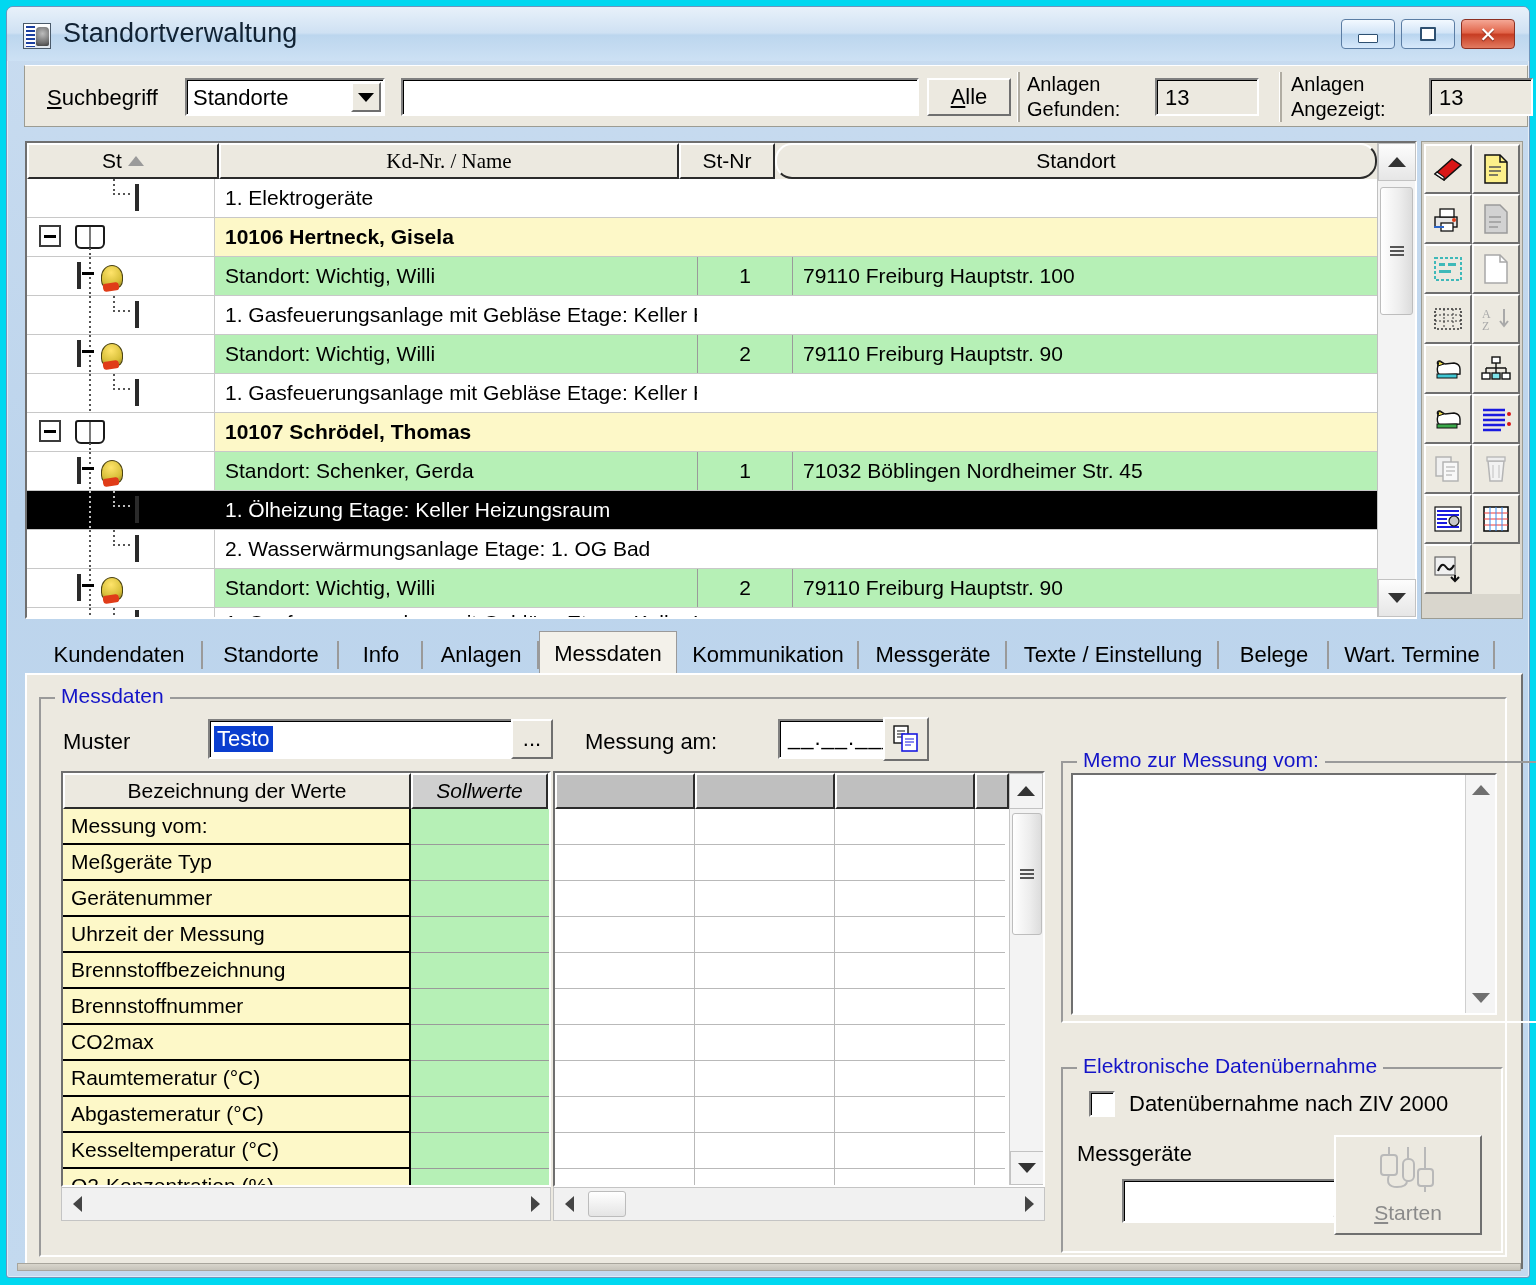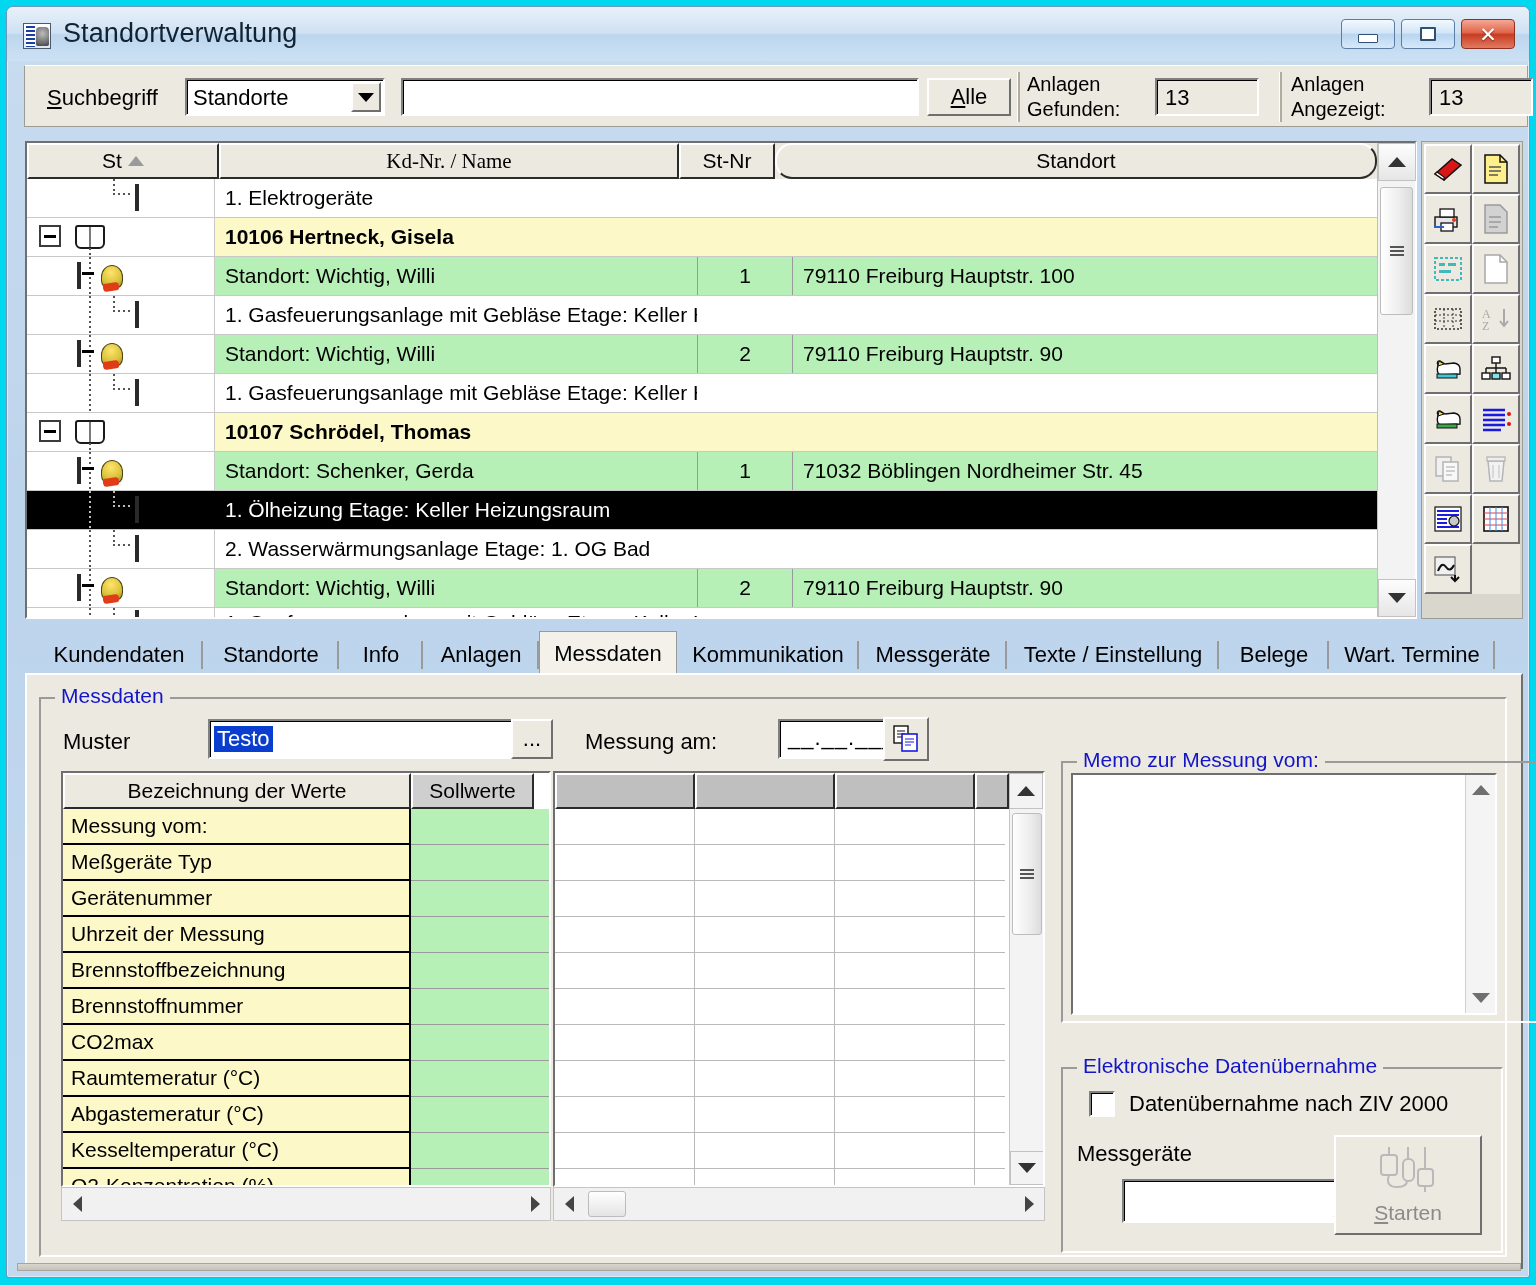--- a/index.html
+++ b/index.html
@@ -721,21 +721,21 @@
           <rect x="9" y="9" width="15" height="17" fill="#fff" stroke="#1a1ae0" stroke-width="1.6"></rect>
           <g stroke="#1a1ae0" stroke-width="1.2">
               <path d="M12 14h9M12 17h9M12 20h6"></path>
             </g>
         </svg>
       </div>
 
       <div class="vt" style="left:20px;top:72px;width:490px;height:416px;">
         <div class="vt-hdr">
           <div class="vth" style="width:348px;">Bezeichnung der Werte</div>
-          <div class="vth" style="width:123px;background:#cfcfcf;">Sollwerte</div>
+          <div class="vth" style="width:137px;background:#cfcfcf;font-style:italic;">Sollwerte</div>
         </div>
         <div>
           <div class="vtrow">
               <div class="vtc-name">Messung vom:</div>
               <div class="vtc-soll"></div>
             </div>
           <div class="vtrow">
               <div class="vtc-name">Meßgeräte Typ</div>
               <div class="vtc-soll"></div>
             </div>

